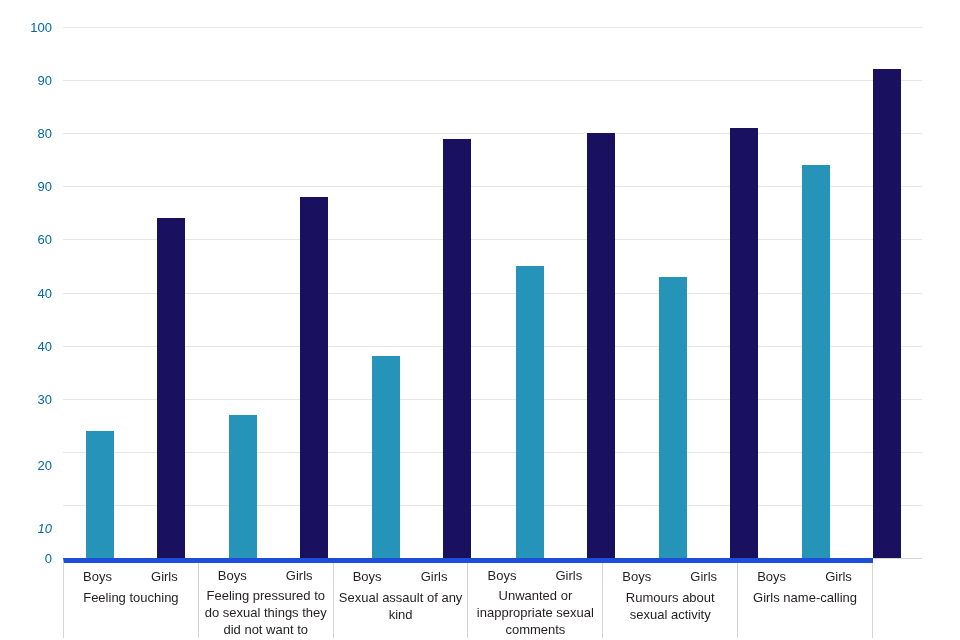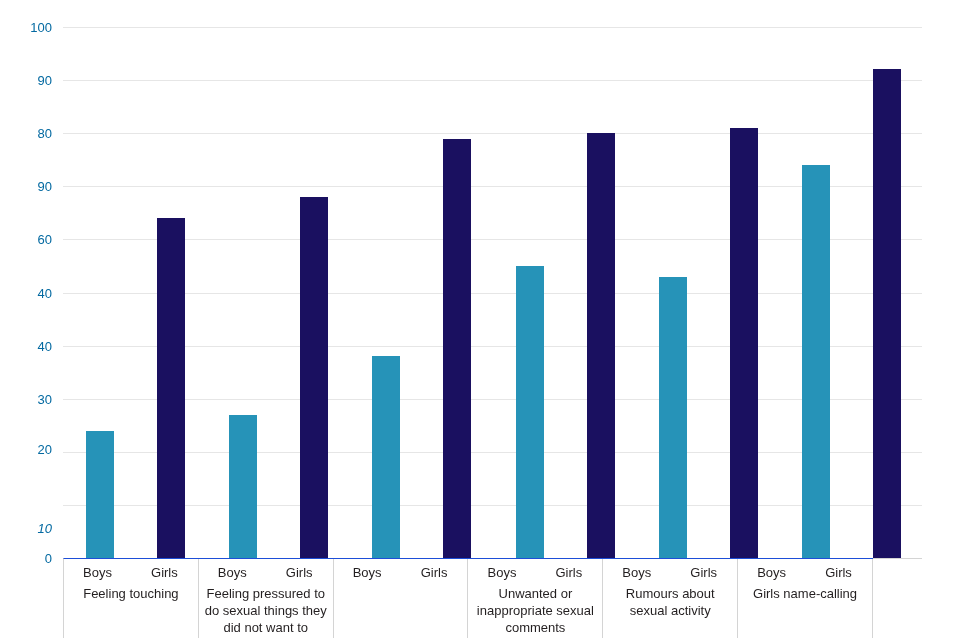--- a/index.html
+++ b/index.html
@@ -72,21 +72,21 @@
   .bar.girls { left: 94px;  }
 
   
   .cat-table {
     position: absolute;
     left: 63px;
     top: 558px;
     width: 810px;
     height: 80px;
     display: flex;
-    border-top: 1px solid #1d4ed8;
+    border-top: 5px solid #1d4ed8;
     border-left: 1px solid #d4d4d4;
     box-sizing: border-box;
   }
   .cat-cell {
     position: relative;
     flex: 1 1 0;
     border-right: 1px solid #d4d4d4;
     box-sizing: border-box;
     display: flex;
     flex-direction: column;
@@ -126,21 +126,21 @@
       <div class="gridline" style="top: 212.4px; background: rgb(230, 230, 230);"></div>
       <div class="gridline" style="top: 159.3px; background: rgb(230, 230, 230);"></div>
       <div class="gridline" style="top: 106.2px; background: rgb(230, 230, 230);"></div>
       <div class="gridline" style="top: 53.1px; background: rgb(230, 230, 230);"></div>
       <div class="gridline" style="top: 0px; background: rgb(230, 230, 230);"></div>
     </div>
 
   <div id="yaxis">
       <div class="ytick" style="top: 552px;">0</div>
       <div class="ytick" style="top: 522px; font-style: italic;">10</div>
-      <div class="ytick" style="top: 443px;">20</div>
+      <div class="ytick" style="top: 459px;">20</div>
       <div class="ytick" style="top: 392.7px;">30</div>
       <div class="ytick" style="top: 339.6px;">40</div>
       <div class="ytick" style="top: 286.5px;">40</div>
       <div class="ytick" style="top: 233.4px;">60</div>
       <div class="ytick" style="top: 180.3px;">90</div>
       <div class="ytick" style="top: 127.2px;">80</div>
       <div class="ytick" style="top: 74.1px;">90</div>
       <div class="ytick" style="top: 21px;">100</div>
     </div>
 
@@ -184,20 +184,21 @@
           <div class="subcat">Boys</div>
           <div class="subcat">Girls</div>
         </div>
         <div class="cat-name">Feeling pressured to do sexual things they did not want to</div>
       </div>
       <div class="cat-cell">
         <div class="subcat-row">
           <div class="subcat">Boys</div>
           <div class="subcat">Girls</div>
         </div>
+        <div class="cat-name">Sexual assault of any kind</div>
       </div>
       <div class="cat-cell">
         <div class="subcat-row">
           <div class="subcat">Boys</div>
           <div class="subcat">Girls</div>
         </div>
         <div class="cat-name">Unwanted or inappropriate sexual comments</div>
       </div>
       <div class="cat-cell">
         <div class="subcat-row">

